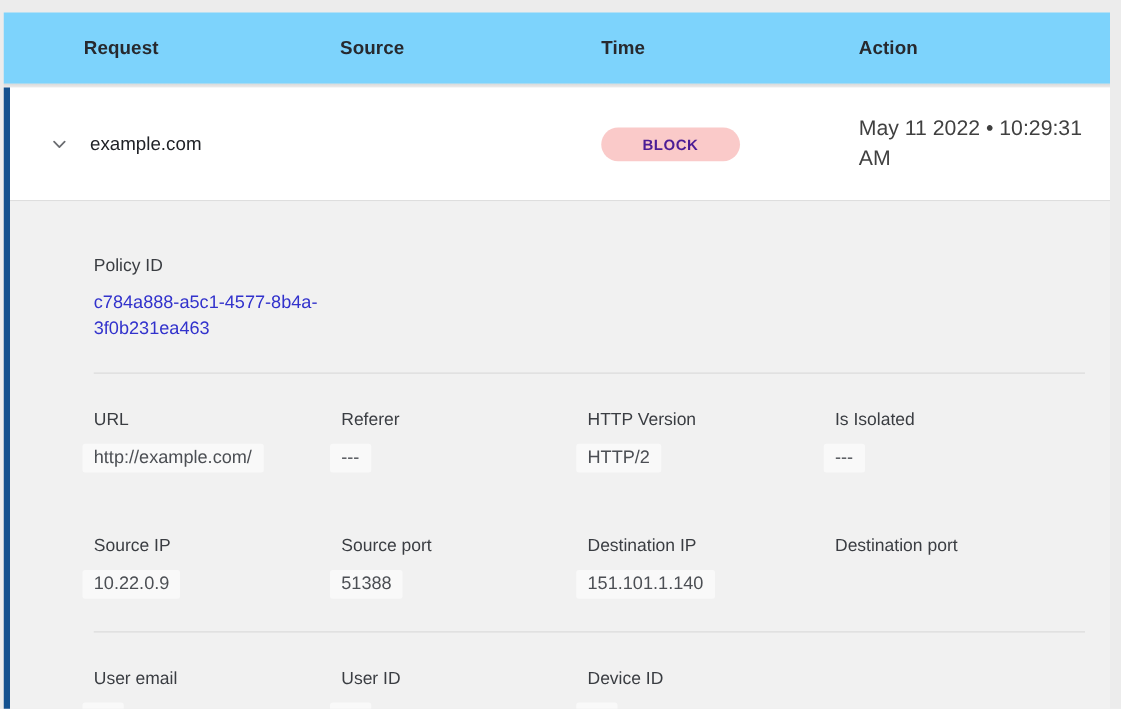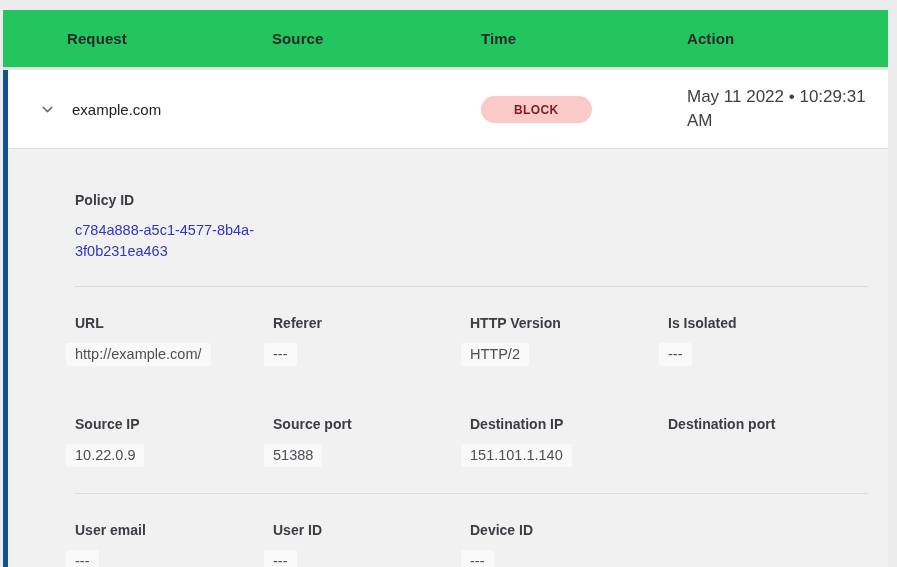--- a/index.html
+++ b/index.html
@@ -7,21 +7,21 @@
   body {
     font-family: "Liberation Sans", "DejaVu Sans", sans-serif;
     background: #ececec;
     color: #24262b;
   }
   .page { width: 897px; height: 567px; overflow: hidden; }
   .card { margin: 10px 9px 0 3px; }
 
   
   .table-header {
-    background: #22c55e;
+    background: #7dd3fc;
     height: 57px;
     display: grid;
     grid-template-columns: 205px 209px 206px 1fr;
     padding-left: 64px;
     align-items: center;
   }
   .th {
     font-size: 15px;
     font-weight: 700;
     color: #27292e;
@@ -31,35 +31,35 @@
     height: 3px;
     background: linear-gradient(#d9d9d9, #ececec);
   }
 
   
   .row-wrap { border-left: 5px solid #14518f; }
 
   
   .data-row {
     background: #ffffff;
-    height: 79px;
+    height: 91px;
     display: grid;
     grid-template-columns: 33px 200px 209px 206px 1fr;
     padding-left: 31px;
     align-items: center;
     border-bottom: 1px solid #dedede;
     cursor: pointer;
   }
   .chevron-cell { display: flex; align-items: center; }
   .chevron-cell svg { display: block; }
   .request-text { font-size: 15px; color: #202227; }
   .badge {
     display: inline-block;
     background: #facac9;
-    color: #7f1d1d;
+    color: #4c1d95;
     font-size: 12px;
     font-weight: 700;
     letter-spacing: 0.4px;
     padding: 7px 33px 6px;
     border-radius: 14px;
   }
   .time-cell {
     font-size: 17px;
     line-height: 24px;
     color: #404040;
@@ -67,21 +67,21 @@
   }
 
   
   .detail-panel {
     background: #f1f1f1;
     padding: 43px 20px 16px 67px;
     min-height: 417px;
   }
   .field-label {
     font-size: 14px;
-    font-weight: 700;
+    font-weight: 400;
     color: #3a3d42;
     margin-bottom: 12px;
   }
   .field-value {
     font-size: 14.5px;
     color: #4c4f54;
   }
   .field-value .val-chip {
     display: inline-block;
     background: rgba(255, 255, 255, 0.55);

